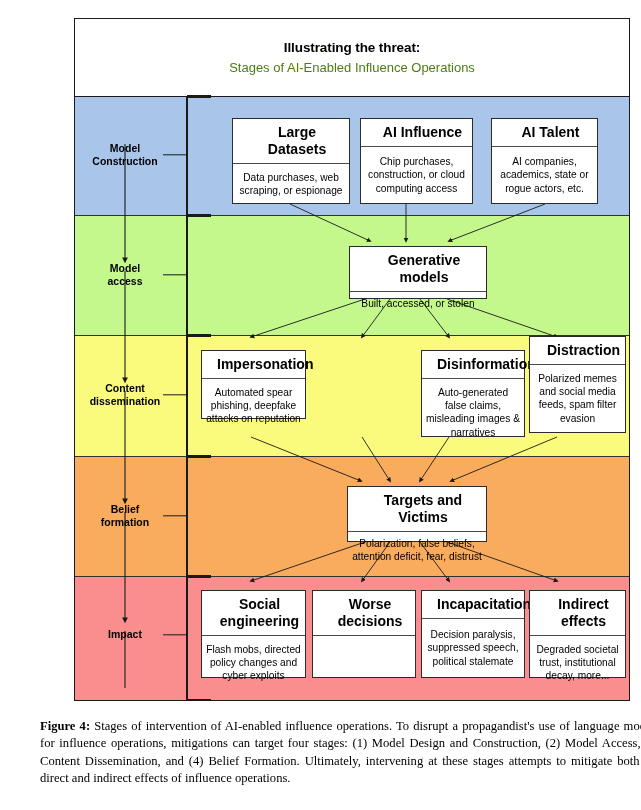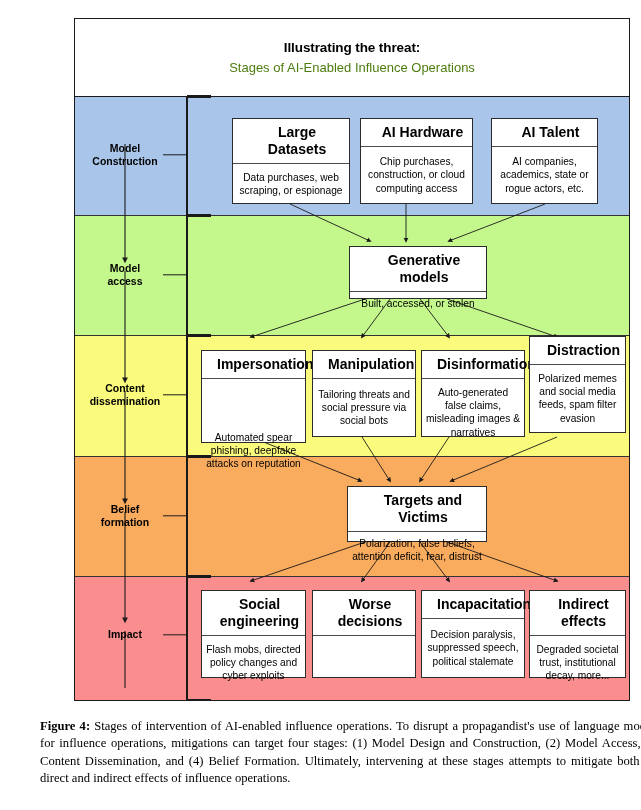--- a/index.html
+++ b/index.html
@@ -233,43 +233,39 @@
         <line x1="372" y1="523" x2="482" y2="562"></line>
       </g>
     </svg>
 
     <div class="node" style="left:157px; top:99px; width:118px; height:86px;">
       <div class="node-head">Large Datasets</div>
       <div class="node-body">Data purchases, web scraping, or espionage</div>
     </div>
 
     <div class="node" style="left:285px; top:99px; width:113px; height:86px;">
-      <div class="node-head">AI Hardware</div>
+      <div class="node-head">AI Influence</div>
       <div class="node-body">Chip purchases, construction, or cloud computing access</div>
     </div>
 
     <div class="node" style="left:416px; top:99px; width:107px; height:86px;">
       <div class="node-head">AI Talent</div>
       <div class="node-body">AI companies, academics, state or rogue actors, etc.</div>
     </div>
 
     <div class="node" style="left:274px; top:227px; width:138px; height:53px;">
       <div class="node-head">Generative models</div>
       <div class="node-body tight">Built, accessed, or stolen</div>
     </div>
 
-    <div class="node" style="left:126px; top:331px; width:105px; height:93px;gap:45px;">
+    <div class="node" style="left:126px; top:331px; width:105px; height:69px;">
       <div class="node-head">Impersonation</div>
       <div class="node-body">Automated spear phishing, deepfake attacks on reputation</div>
     </div>
 
-    <div class="node" style="left:237px; top:331px; width:104px; height:87px;">
-      <div class="node-head">Manipulation</div>
-      <div class="node-body">Tailoring threats and social pressure via social bots</div>
-    </div>
 
     <div class="node" style="left:346px; top:331px; width:104px; height:87px;">
       <div class="node-head">Disinformation</div>
       <div class="node-body">Auto-generated false claims, misleading images &amp; narratives</div>
     </div>
 
     <div class="node" style="left:454px; top:317px; width:97px; height:97px;">
       <div class="node-head">Distraction</div>
       <div class="node-body">Polarized memes and social media feeds, spam filter evasion</div>
     </div>

